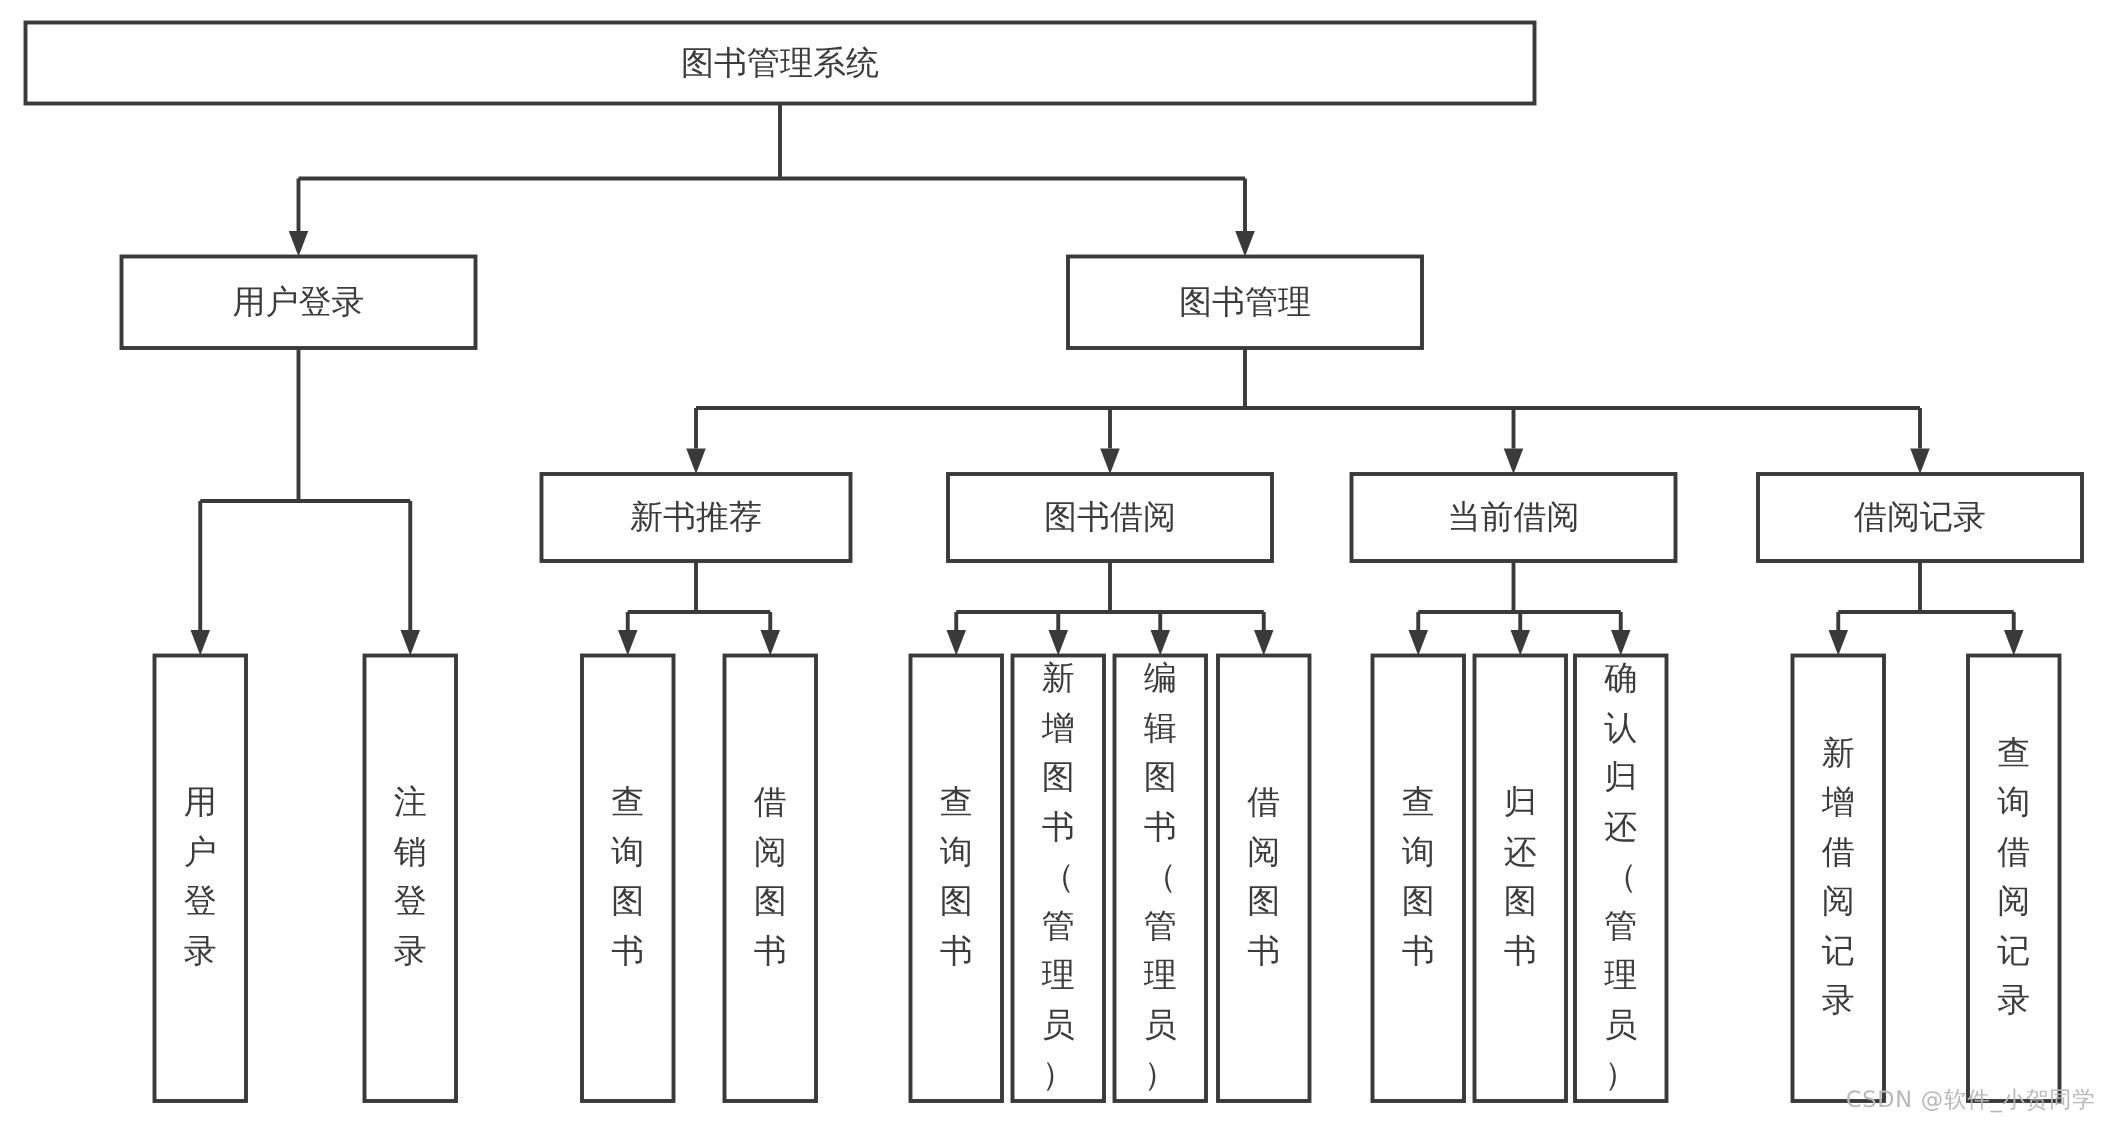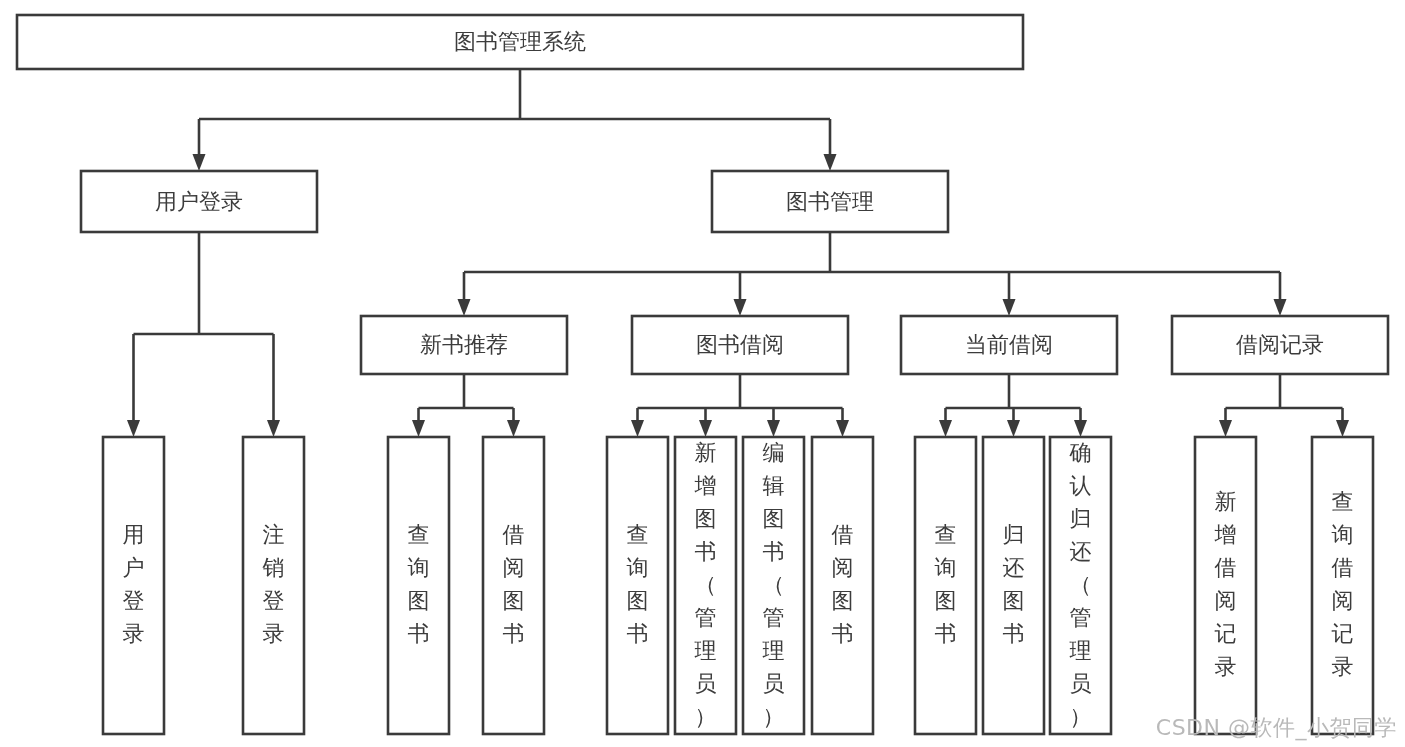--- a/index.html
+++ b/index.html
@@ -12,21 +12,21 @@
   .edge{stroke:#3a3a3a;stroke-width:2.6;fill:none;stroke-linecap:butt;}
   .arrow-head{fill:#3a3a3a;}
   .node-label{
     fill:#3c3c3c;font-family:"DejaVu Sans","Liberation Sans",sans-serif;
     text-anchor:middle;dominant-baseline:middle;
   }
   .label-h{font-size:22px;}
   .label-v{font-size:22px;}
   .watermark{
     position:absolute;right:8px;bottom:4px;
-    font-size:22px;color:#b9b9b9;letter-spacing:.5px;
+    font-size:15px;color:#b9b9b9;letter-spacing:.5px;
     font-family:"DejaVu Sans","Liberation Sans",sans-serif;
     white-space:nowrap;pointer-events:none;
   }
 </style>
 </head>
 <body>
 
 <svg id="diagram" viewBox="0 0 1405 747">
   <g id="edge-layer">
       <g>

